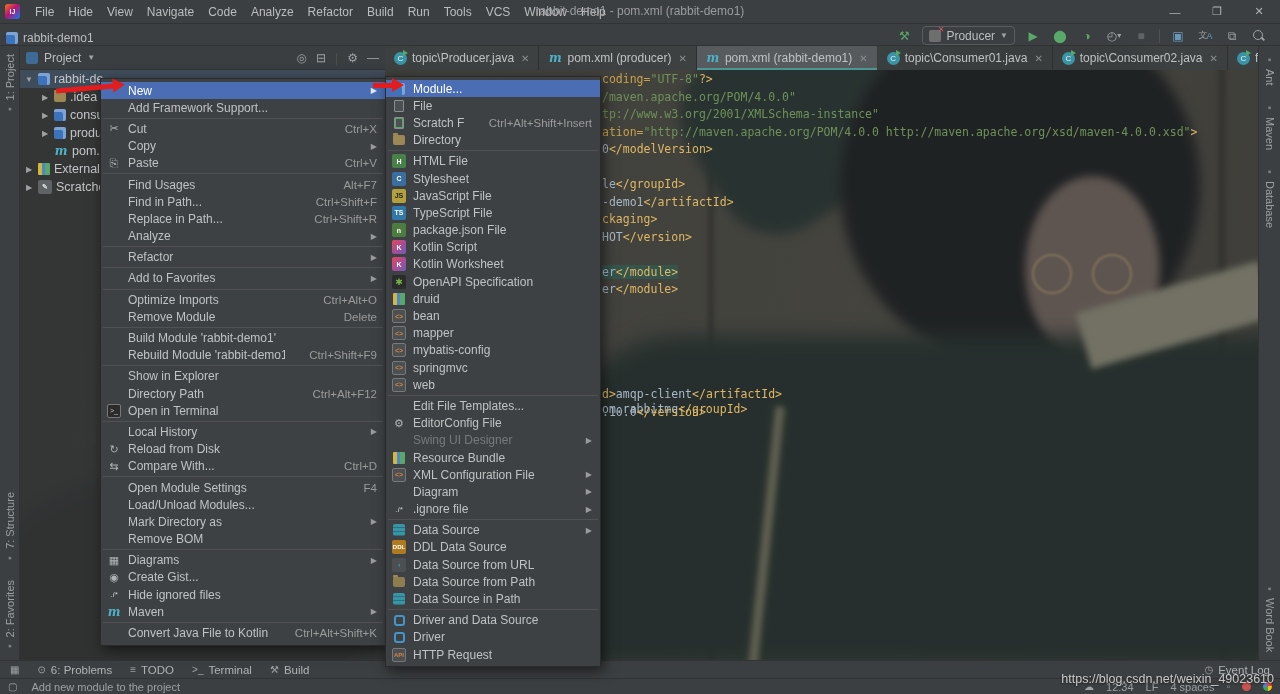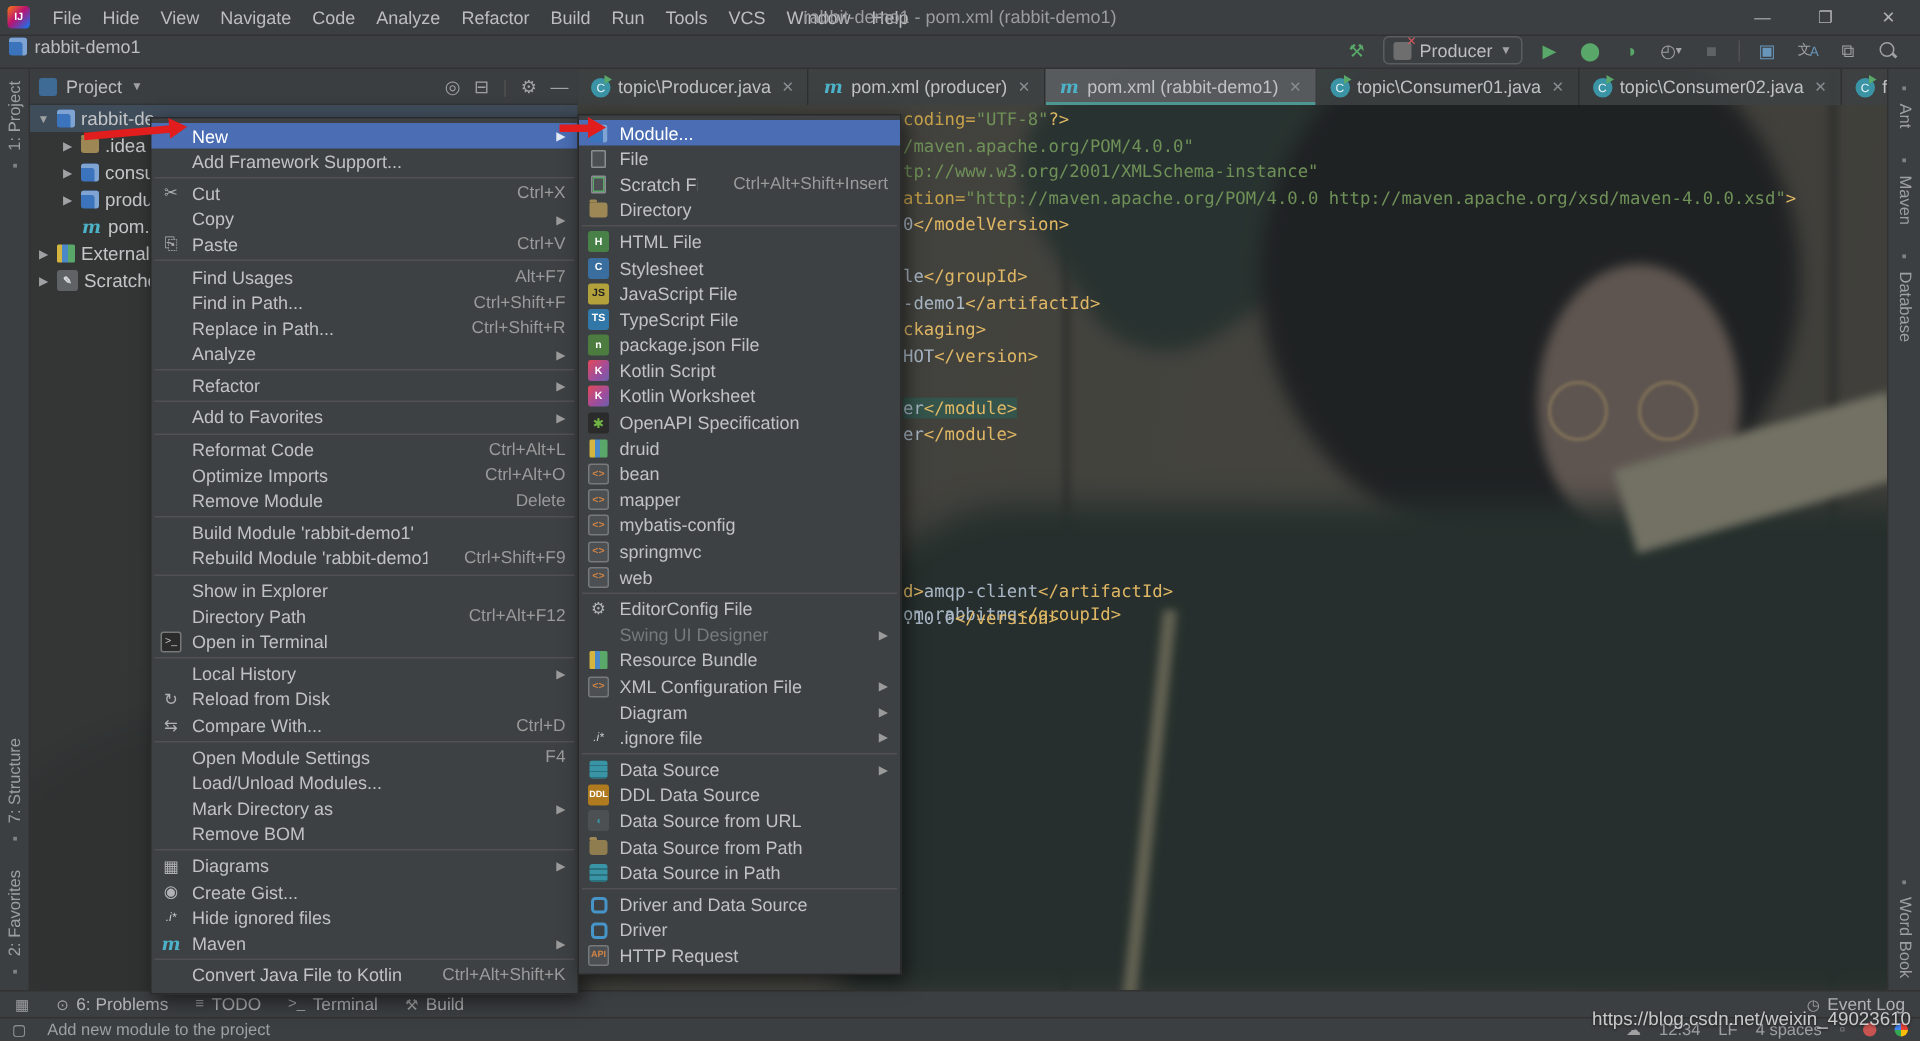--- a/index.html
+++ b/index.html
@@ -18,21 +18,21 @@
   .menubar { display:flex; }
   .menubar span { padding:3px 7px; color:#bbbdbf; }
   .win-title { position:absolute; left:50%; transform:translateX(-50%); top:4px;
                color:#9a9c9e; font-size:12px; white-space:nowrap; }
   .win-btns { margin-left:auto; display:flex; }
   .win-btn { width:42px; height:23px; display:flex; align-items:center; justify-content:center;
              color:#b0b2b4; font-size:11px; }
   .win-btn.close::before{content:"✕";} .win-btn.max::before{content:"❐";} .win-btn.min::before{content:"—";}
 
   
-  .navbar { height:22px; background:#3c3f41; display:flex; align-items:flex-start;
+  .navbar { height:22px; background:#3c3f41; display:flex; align-items:flex-end;
             padding:0 6px; border-bottom:1px solid #323232; position:relative; z-index:40;gap:20px; }
   .crumb { display:flex; align-items:center; gap:5px; font-size:12px; color:#bbbdbf; }
   .toolbar { margin-left:auto; display:flex; align-items:center; gap:9px; padding-right:6px; }
   .tb-ic { width:18px; height:18px; display:flex; align-items:center; justify-content:center;
            font-size:12px; color:#9fa1a3; }
   .green { color:#59a869; } .dim { color:#606366; }
   .combo { display:flex; align-items:center; gap:5px; border:1px solid #5a5d5f; border-radius:4px;
            height:19px; padding:0 6px; color:#bbbdbf; }
   .combo .cfg { width:12px; height:12px; border-radius:2px; background:#6e6e6e; position:relative; }
   .combo .cfg::after { content:"✕"; position:absolute; right:-3px; top:-5px; color:#db5860; font-size:8px; }
@@ -443,25 +443,20 @@
       </div>
       <div class="pm-sep"></div>
       <div class="pm-row">
         <span class="slot"></span>
         <span class="lbl">Add to Favorites</span>
         <span class="arr">▶</span>
       </div>
       <div class="pm-sep"></div>
       <div class="pm-row">
         <span class="slot"></span>
-        <span class="lbl">Reformat Code</span>
-        <span class="sc">Ctrl+Alt+L</span>
-      </div>
-      <div class="pm-row">
-        <span class="slot"></span>
         <span class="lbl">Optimize Imports</span>
         <span class="sc">Ctrl+Alt+O</span>
       </div>
       <div class="pm-row">
         <span class="slot"></span>
         <span class="lbl">Remove Module</span>
         <span class="sc">Delete</span>
       </div>
       <div class="pm-sep"></div>
       <div class="pm-row">
@@ -666,20 +661,24 @@
         </span>
         <span class="lbl">springmvc</span>
       </div>
       <div class="pm-row">
         <span class="slot">
           <span class="ic i-badge i-xml">&lt;&gt;</span>
         </span>
         <span class="lbl">web</span>
       </div>
       <div class="pm-sep"></div>
+      <div class="pm-row">
+        <span class="slot"></span>
+        <span class="lbl">Edit File Templates...</span>
+      </div>
       <div class="pm-row">
         <span class="slot">
           <span class="ic i-glyph">⚙</span>
         </span>
         <span class="lbl">EditorConfig File</span>
       </div>
       <div class="pm-row dis">
         <span class="slot"></span>
         <span class="lbl">Swing UI Designer</span>
         <span class="arr">▶</span>

